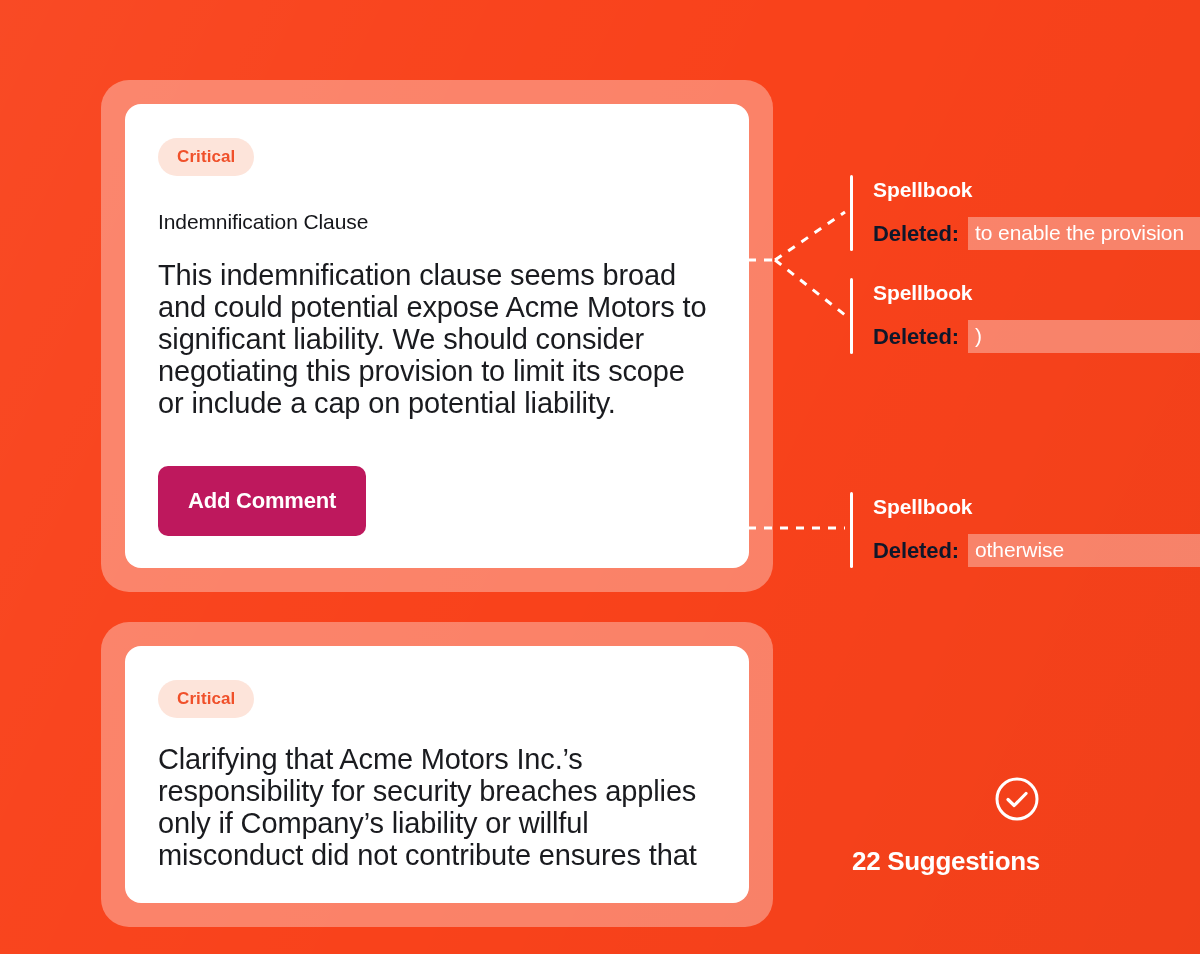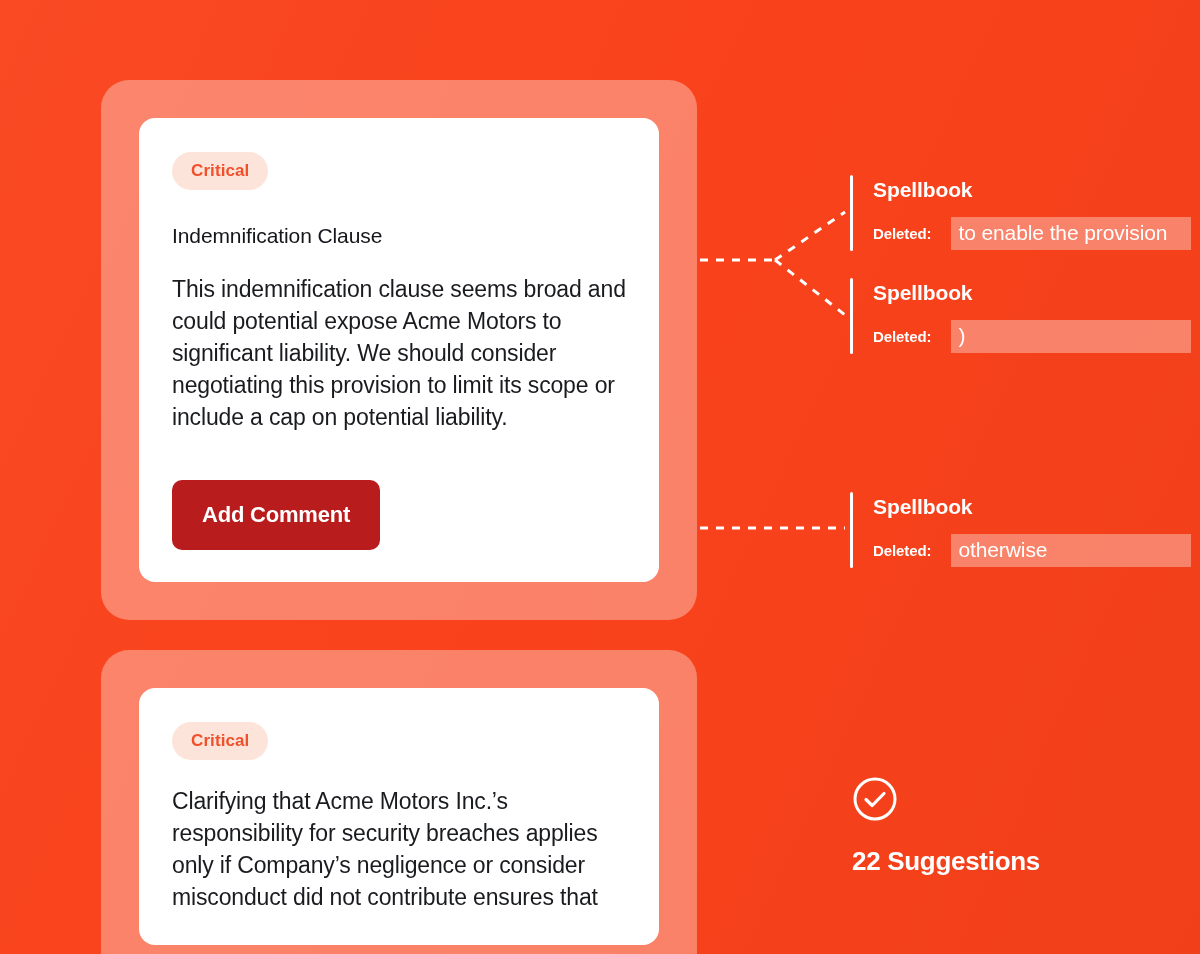--- a/index.html
+++ b/index.html
@@ -33,22 +33,22 @@
   .cards-col{
     position:absolute;
     left:101px;
     top:80px;
     width:596px;
   }
 
   .card-frame{
     background:rgba(255,255,255,0.34);
     border-radius:28px;
-    padding:38px;
-    width:596px;
+    padding:24px;
+    width:672px;
     margin-bottom:30px;
   }
 
   .card{
     background:#FFFFFF;
     border-radius:16px;
     padding:34px 33px 32px 33px;
   }
 
   .badge{
@@ -65,30 +65,30 @@
   .card-title{
     margin-top:34px;
     font-size:21px;
     font-weight:400;
     color:#15161A;
     letter-spacing:-0.1px;
   }
 
   .card-body{
     margin-top:25px;
-    font-size:23px;
+    font-size:29px;
     line-height:32px;
     color:#1A1B1F;
     letter-spacing:-0.15px;
   }
 
   .btn-add-comment{
     display:inline-block;
     margin-top:47px;
-    background:#b91c1c;
+    background:#be185d;
     color:#FFFFFF;
     border:none;
     border-radius:10px;
     font-family:"Liberation Sans", sans-serif;
     font-size:22px;
     font-weight:700;
     letter-spacing:-0.2px;
     padding:22px 30px;
     cursor:pointer;
   }
@@ -117,25 +117,25 @@
     letter-spacing:-0.1px;
     line-height:26px;
   }
   .ann-row{
     margin-top:14px;
     display:flex;
     align-items:center;
     line-height:26px;
   }
   .ann-label{
-    font-size:15px;
-    font-weight:700;
-    color:#ffffff;
-    letter-spacing:-0.1px;
-    margin-right:20px;
+    font-size:22px;
+    font-weight:700;
+    color:#0f172a;
+    letter-spacing:-0.1px;
+    margin-right:9px;
     flex:0 0 auto;
   }
   .ann-deleted{
     font-size:21px;
     font-weight:400;
     color:#FFFFFF;
     background:rgba(255,255,255,0.35);
     padding:3px 7px 4px 7px;
     letter-spacing:-0.1px;
     min-width:240px;
@@ -156,20 +156,21 @@
     left:0; top:0;
     width:1200px; height:954px;
     pointer-events:none;
   }
 
   
   .suggestions{
     position:absolute;
     left:852px;
     top:776px;
+    text-align:right;
   }
   .check-circle{
     width:46px;
     height:46px;
   }
   .suggestions-count{
     margin-top:20px;
     font-size:26px;
     font-weight:700;
     color:#FFFFFF;
@@ -200,21 +201,21 @@
       <span class="badge">Critical</span>
       <div class="card-title">Indemnification Clause</div>
       <div class="card-body">This indemnification clause seems broad and could potential expose Acme Motors to significant liability. We should consider negotiating this provision to limit its scope or include a cap on potential liability.</div>
       <button class="btn-add-comment">Add Comment</button>
     </div>
   </div>
 
   <div class="card-frame">
     <div class="card">
       <span class="badge">Critical</span>
-      <div class="card-body">Clarifying that Acme Motors Inc.’s responsibility for security breaches applies only if Company’s negligence or consider misconduct did not contribute ensures that</div>
+      <div class="card-body">Clarifying that Acme Motors Inc.’s responsibility for security breaches applies only if Company’s liability or willful misconduct did not contribute ensures that</div>
     </div>
   </div>
 
 </div>
 
 <div class="annotation" id="annotation-1">
   <div class="ann-bar"></div>
   <div class="ann-content">
     <div class="ann-source">Spellbook</div>
     <div class="ann-row">

